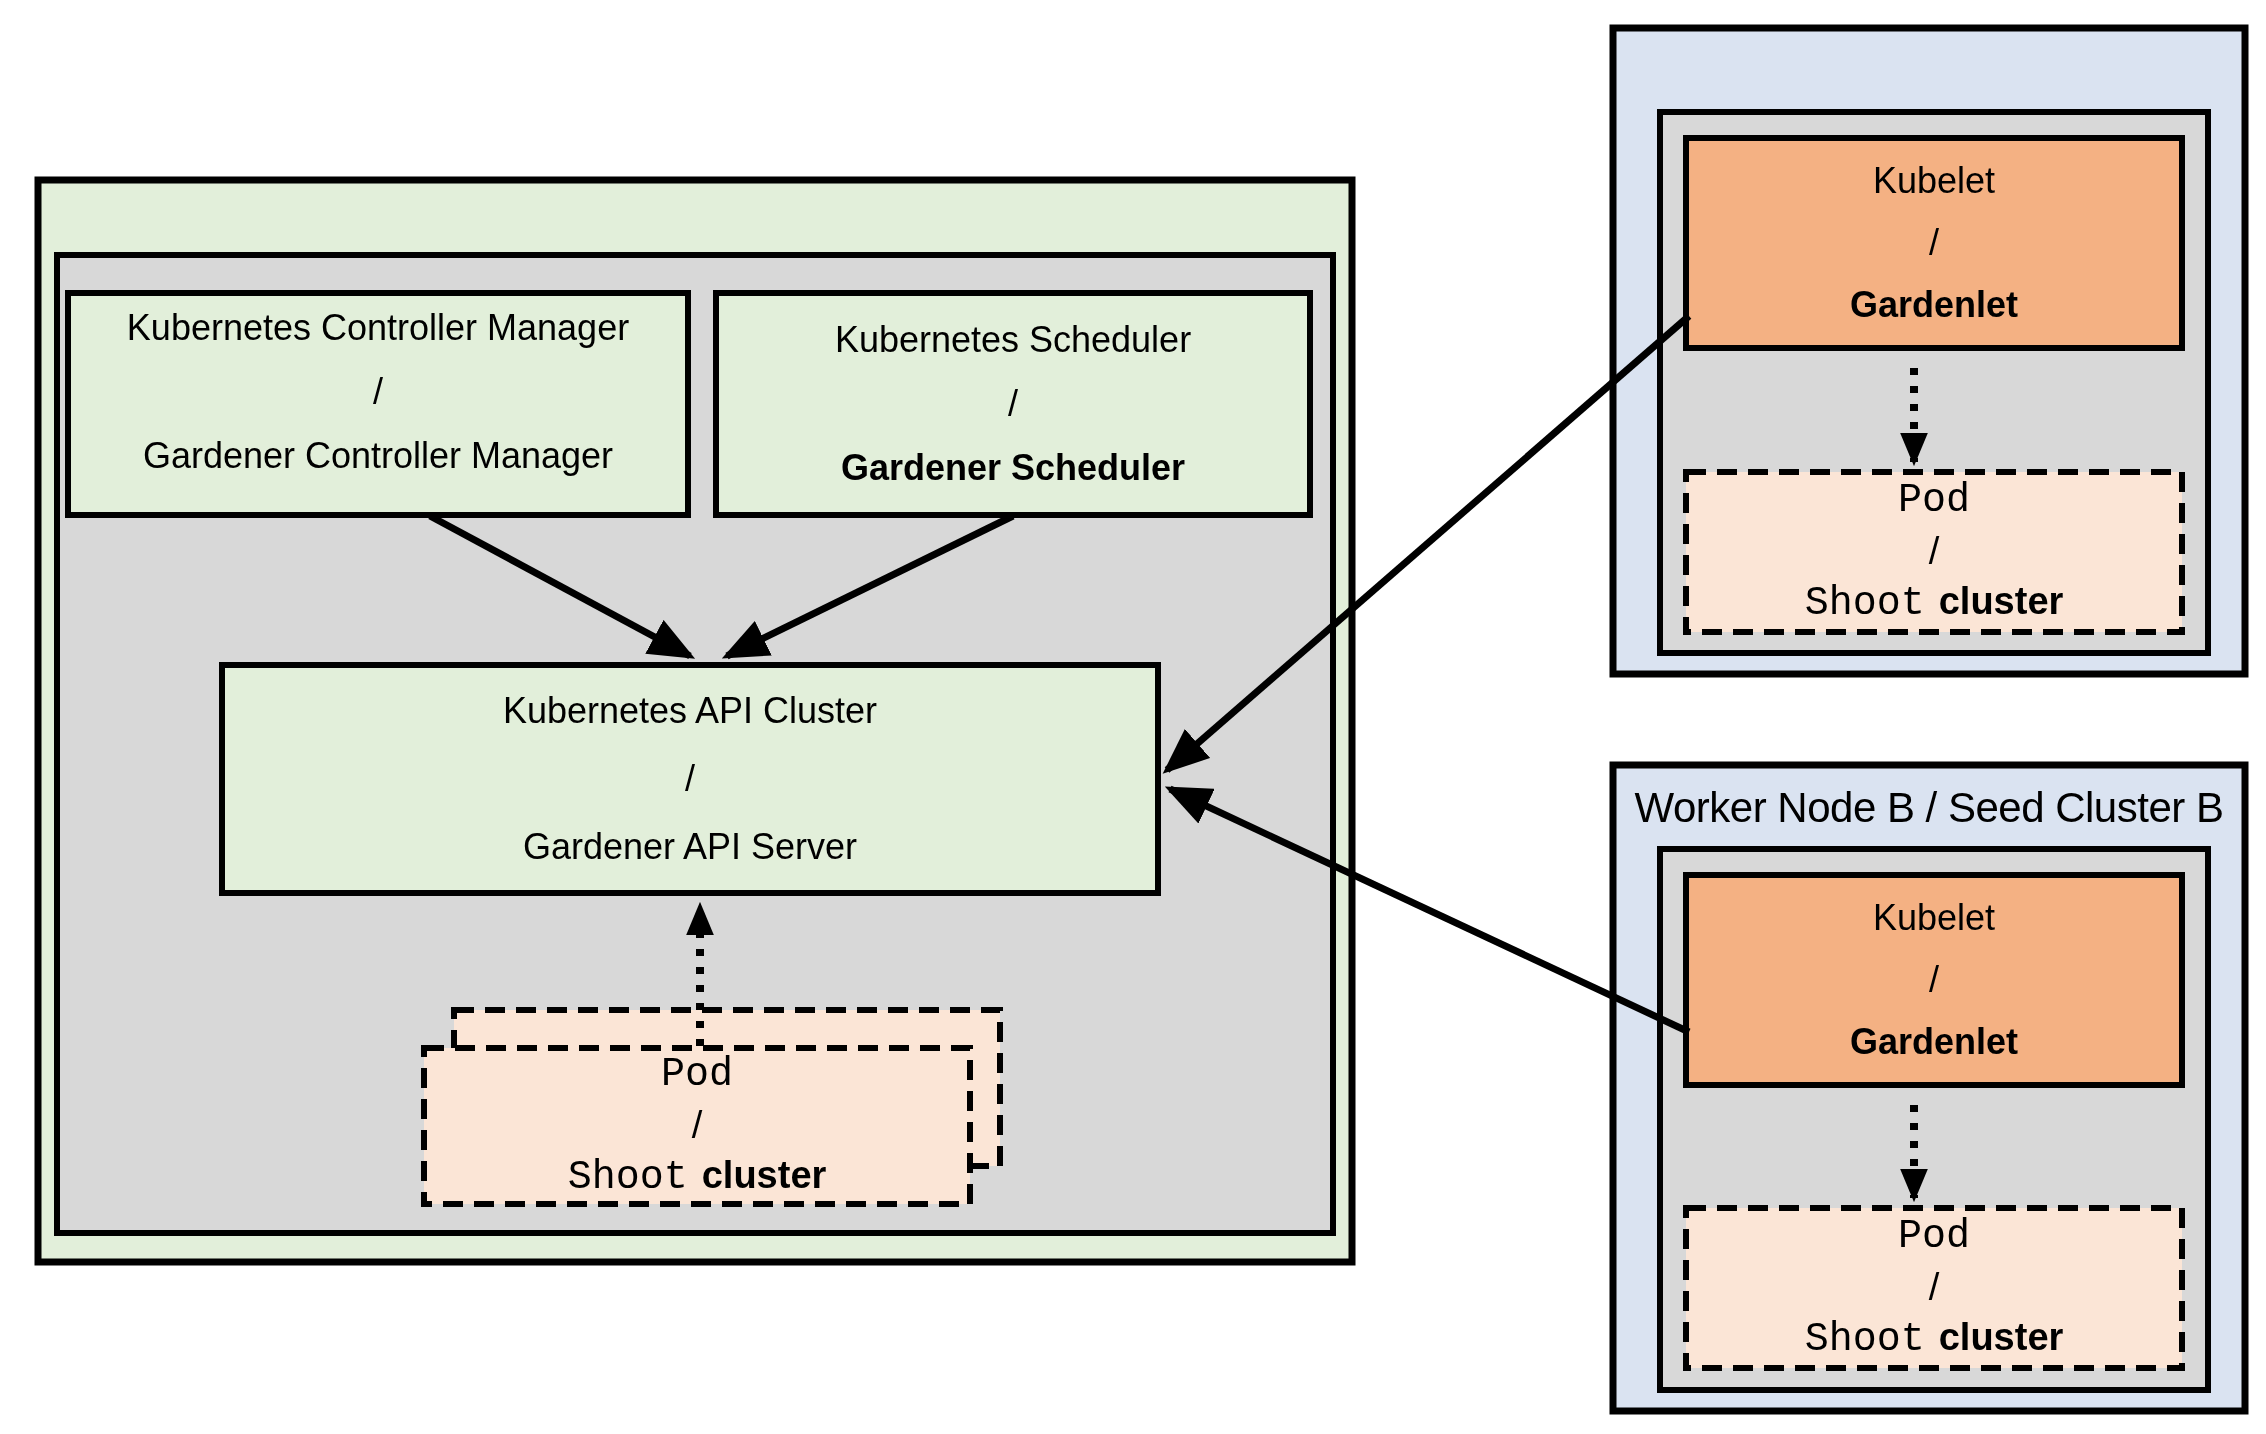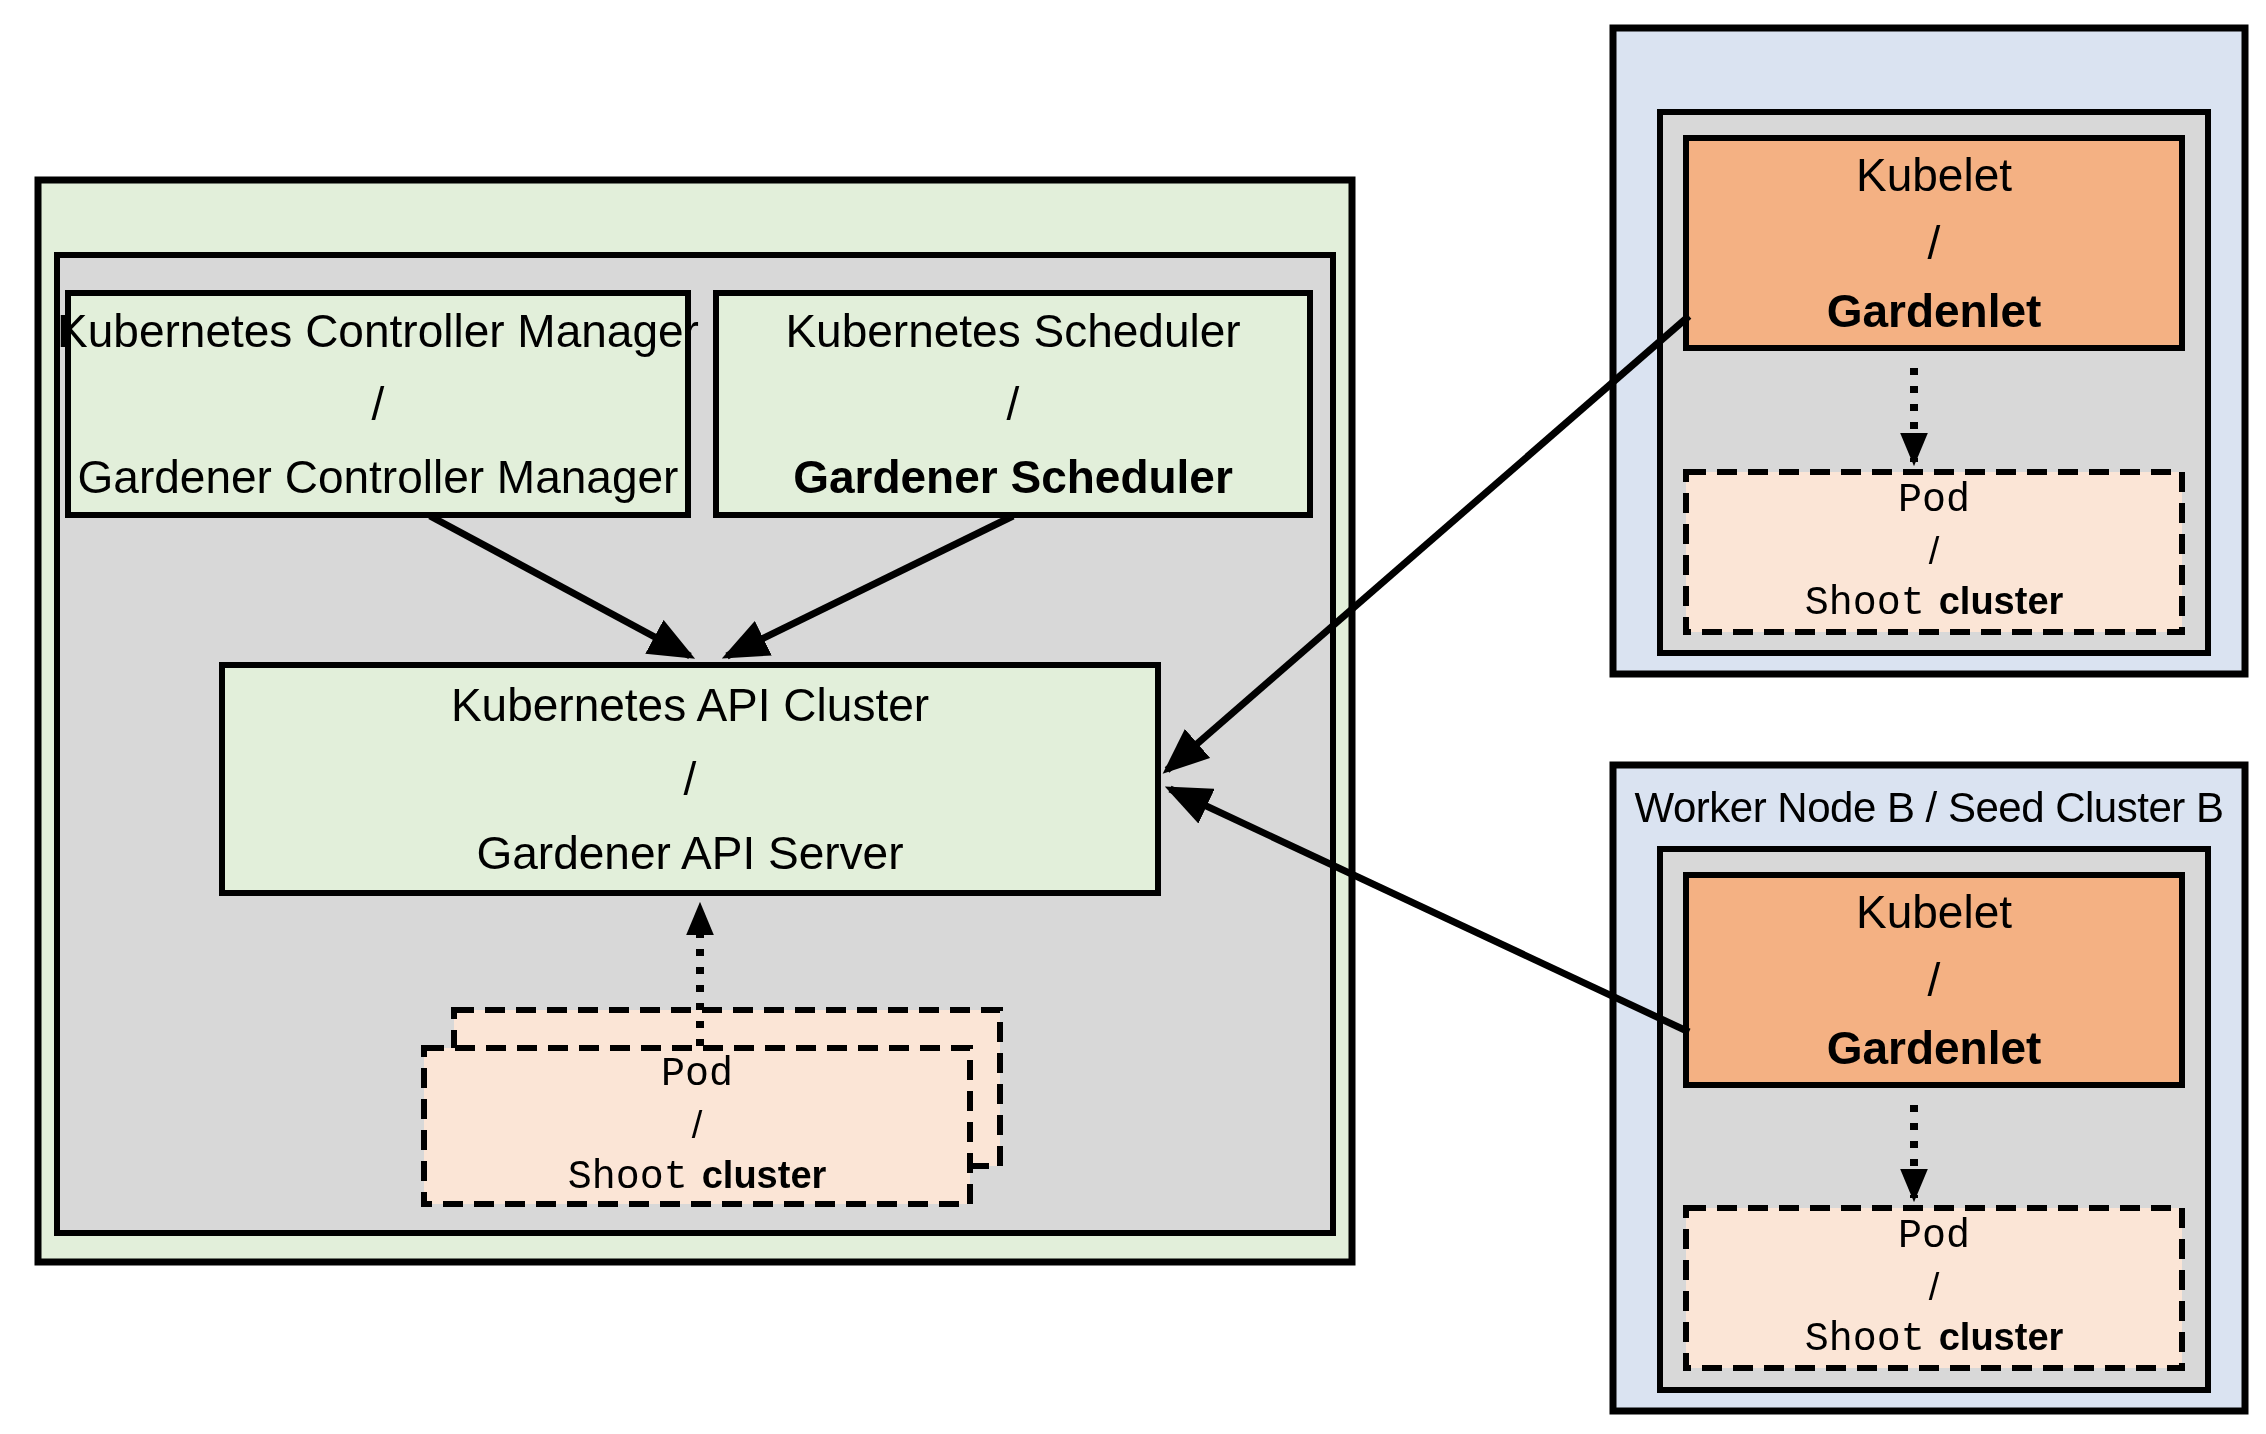--- a/index.html
+++ b/index.html
@@ -9,21 +9,21 @@
     font-family:"Liberation Sans",sans-serif;color:#000;
   }
   svg.layer{position:absolute;left:0;top:0;width:2266px;height:1434px;}
   .txt{
     position:absolute;display:flex;flex-direction:column;
     align-items:center;justify-content:center;text-align:center;
     white-space:nowrap;
   }
   .ttl{font-size:42px;letter-spacing:-0.5px;line-height:56px;}
   .ttl-left{justify-content:center;align-items:flex-start;text-align:left;}
-  .lbl{font-size:46px;line-height:64px;justify-content:space-between;}
+  .lbl{font-size:36px;line-height:64px;}
   .lbl-lg{line-height:68px;}
   .lbl-md{line-height:62px;}
   .pod-lbl{font-size:38px;line-height:50px;}
   .mono{font-family:"Liberation Mono","DejaVu Sans Mono",monospace;font-size:40px;text-align:right;}
   .b{font-weight:700;}
   .sp{margin-left:14px;}
   .row{display:block;}
 </style>
 </head>
 <body>
@@ -61,21 +61,21 @@
     <line x1="430" y1="516" x2="690" y2="656" stroke="var(--line)" stroke-width="7" marker-end="url(#ah)"></line>
     <line x1="1013" y1="516" x2="727" y2="656" stroke="var(--line)" stroke-width="7" marker-end="url(#ah)"></line>
     <line x1="700" y1="1046" x2="700" y2="906" stroke="var(--line)" stroke-width="8" stroke-dasharray="7 11" marker-end="url(#ahd)"></line>
     <line x1="1689" y1="316" x2="1167" y2="770" stroke="var(--line)" stroke-width="7" marker-end="url(#ah)"></line>
     <line x1="1689" y1="1032" x2="1170" y2="789" stroke="var(--line)" stroke-width="7" marker-end="url(#ah)"></line>
     <line x1="1914" y1="368" x2="1914" y2="462" stroke="var(--line)" stroke-width="8" stroke-dasharray="7 11" marker-end="url(#ahd)"></line>
     <line x1="1914" y1="1105" x2="1914" y2="1198" stroke="var(--line)" stroke-width="8" stroke-dasharray="7 11" marker-end="url(#ahd)"></line>
   </svg>
 
 
-  <div class="txt lbl" style="left:74px;top:299px;width:608px;height:210px;gap:8px;">
+  <div class="txt lbl" style="left:74px;top:287px;width:608px;height:210px;">
     <span class="row">Kubernetes Controller Manager</span>
     <span class="row">/</span>
     <span class="row">Gardener Controller Manager</span>
   </div>
 
   <div class="txt lbl" style="left:722px;top:299px;width:582px;height:210px;">
     <span class="row">Kubernetes Scheduler</span>
     <span class="row">/</span>
     <span class="row b">Gardener Scheduler</span>
   </div>

